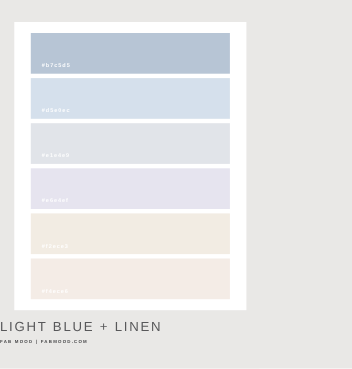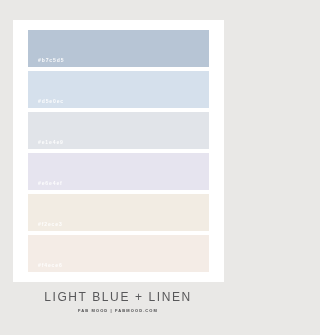--- a/index.html
+++ b/index.html
@@ -68,21 +68,20 @@
     white-space: nowrap;
     line-height: 1;
   }
 
   
   .caption {
     position: absolute;
     left: 0;
     top: 291px;
     width: 236px;
-    text-align: center;
   }
 
   .caption-title {
     font-family: "Liberation Sans", sans-serif;
     font-size: 12px;
     letter-spacing: 1.6px;
     color: #58585a;
     font-weight: 400;
     line-height: 1;
     white-space: nowrap;

